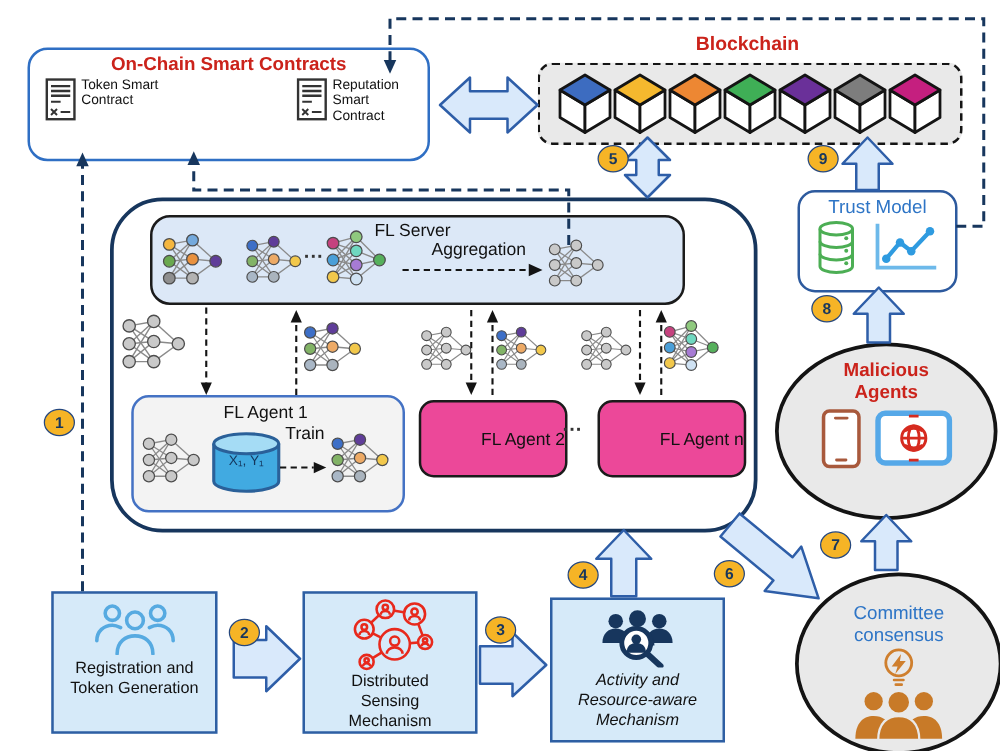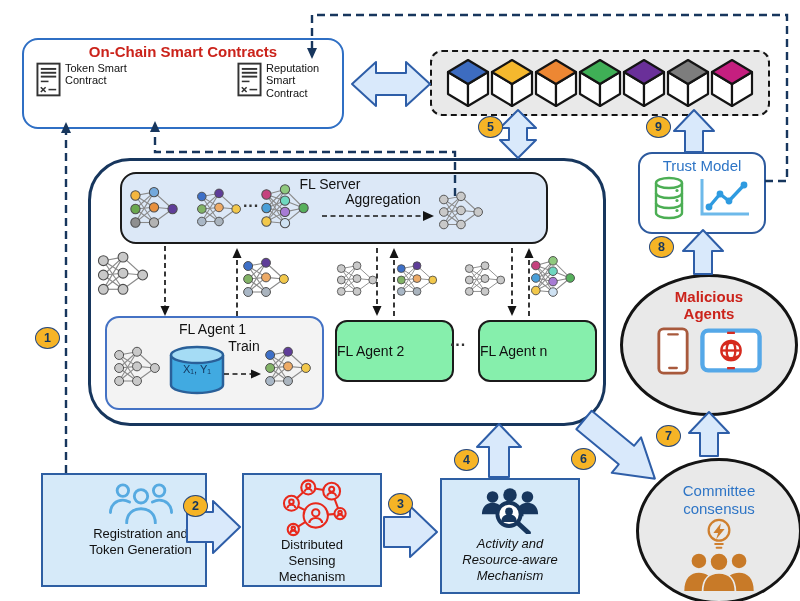--- a/index.html
+++ b/index.html
@@ -12,21 +12,21 @@
   .box-title{font-size:14px;color:#111;}
   
   .sc-box{left:22px;top:38px;width:318px;height:87px;border:2.5px solid #2f6fc4;border-radius:16px;background:#fff;z-index:1;}
   .sc-items{display:flex;justify-content:space-between;padding:2px 12px 0 12px;}
   .sc-item{display:flex;gap:4px;align-items:flex-start;}
   .sc-label{width:64px;font-size:11px;line-height:1.12;color:#111;}
   .bc-box{left:430px;top:50px;width:336px;height:62px;background:#e9e9e9;border:2.2px dashed #141414;border-radius:12px;display:flex;align-items:center;justify-content:center;z-index:1;}
   .fl-box{left:88px;top:158px;width:512px;height:262px;border:3px solid #17365d;border-radius:42px;background:#fff;z-index:1;}
   .server-box{left:120px;top:172px;width:424px;height:68px;background:#dce8f7;border:2px solid #1b1b1b;border-radius:16px;z-index:1;}
   .a1-box{left:105px;top:316px;width:215px;height:90px;background:#f3f3f3;border:2.5px solid #4472c4;border-radius:14px;z-index:1;}
-  .agent-box{width:115px;height:58px;background:#86efac;border:2px solid #1b1b1b;border-radius:12px;display:flex;align-items:center;justify-content:flex-start;z-index:1;}
+  .agent-box{width:115px;height:58px;background:#ec4899;border:2px solid #1b1b1b;border-radius:12px;display:flex;align-items:center;justify-content:flex-end;z-index:1;}
   .trust-box{left:638px;top:152px;width:124px;height:78px;background:#fff;border:2.8px solid #2d5a9e;border-radius:14px;z-index:1;}
   .ellipse{background:#e9e9e9;border:3px solid #141414;border-radius:50%;display:flex;flex-direction:column;align-items:center;z-index:1;}
   .pipe-box{background:#d6eaf9;border:2.2px solid #2e5fa3;display:flex;flex-direction:column;align-items:center;z-index:1;}
   .pipe-label{font-size:13px;line-height:1.22;text-align:center;color:#111;}
   .badge{width:23px;height:20px;background:#f6b426;border:1.8px solid #25477e;border-radius:50%;
     font-size:12.5px;font-weight:bold;color:#17365d;text-align:center;line-height:20px;z-index:6;}
   .dots{font-size:16px;font-weight:bold;color:#333;z-index:2;}
   #overlay{position:absolute;left:0;top:0;z-index:5;pointer-events:none;}
   .nn{display:block;z-index:2;}
 </style>
@@ -70,20 +70,21 @@
                 <path d="M5,26 l5,5 M10,26 l-5,5"></path>
                 <line x1="13" y1="28.5" x2="21" y2="28.5"></line>
               </g>
             </svg>
           </span>
         <span class="sc-label">Reputation Smart Contract</span>
       </div>
     </div>
   </div>
 
+  <div class="abs ctr red" style="left:430px;top:27px;width:336px;font-size:15.5px;z-index:1;">Blockchain</div>
   <div class="abs bc-box">
     <div id="cubes" style="display:flex;">
         <span>
           <svg viewBox="0 0 46 52" width="46" height="52" style="display:block;margin:0 -1px">
  <g stroke="#141414" stroke-width="2.2" stroke-linejoin="round">
   <polygon points="3,15 23,27 23,49 3,37" fill="#fff"></polygon>
   <polygon points="43,15 23,27 23,49 43,37" fill="#fff"></polygon>
   <polygon points="23,3 43,15 23,27 3,15" fill="#3d6cc0"></polygon>
             </g>
           </svg>
@@ -586,21 +587,21 @@
             <path d="M4,45 c0,-14 7,-20 16,-20 c4,0 7,1 10,3 v17 z"></path>
  <circle cx="64" cy="12" r="8"></circle>
             <path d="M80,45 c0,-14 -7,-20 -16,-20 c-4,0 -7,1 -10,3 v17 z"></path>
  <circle cx="42" cy="13" r="10" stroke="#e9e9e9" stroke-width="2"></circle>
  <path d="M24,46 c0,-15 8,-21 18,-21 c10,0 18,6 18,21 z" stroke="#e9e9e9" stroke-width="2"></path>
           </g>
         </svg>
       </span>
   </div>
 
-  <div class="abs pipe-box" style="left:41px;top:473px;width:129px;height:110px;padding-left:33px;">
+  <div class="abs pipe-box" style="left:41px;top:473px;width:129px;height:110px;">
     <span style="width:66px;height:42px;display:block;margin-top:7px;">
         <svg viewBox="0 0 68 44" width="100%" height="100%" style="display:block">
           <g fill="none" stroke="#56aae1" stroke-width="3" stroke-linecap="round">
  <circle cx="15" cy="9" r="6"></circle>
             <path d="M2,32 c0,-8 6,-13 13,-13 c3,0 5,1 7,2"></path>
  <circle cx="53" cy="9" r="6"></circle>
             <path d="M66,32 c0,-8 -6,-13 -13,-13 c-3,0 -5,1 -7,2"></path>
  <circle cx="34" cy="15" r="7"></circle>
             <path d="M19,43 c0,-10 7,-15 15,-15 c8,0 15,5 15,15"></path>
           </g>

